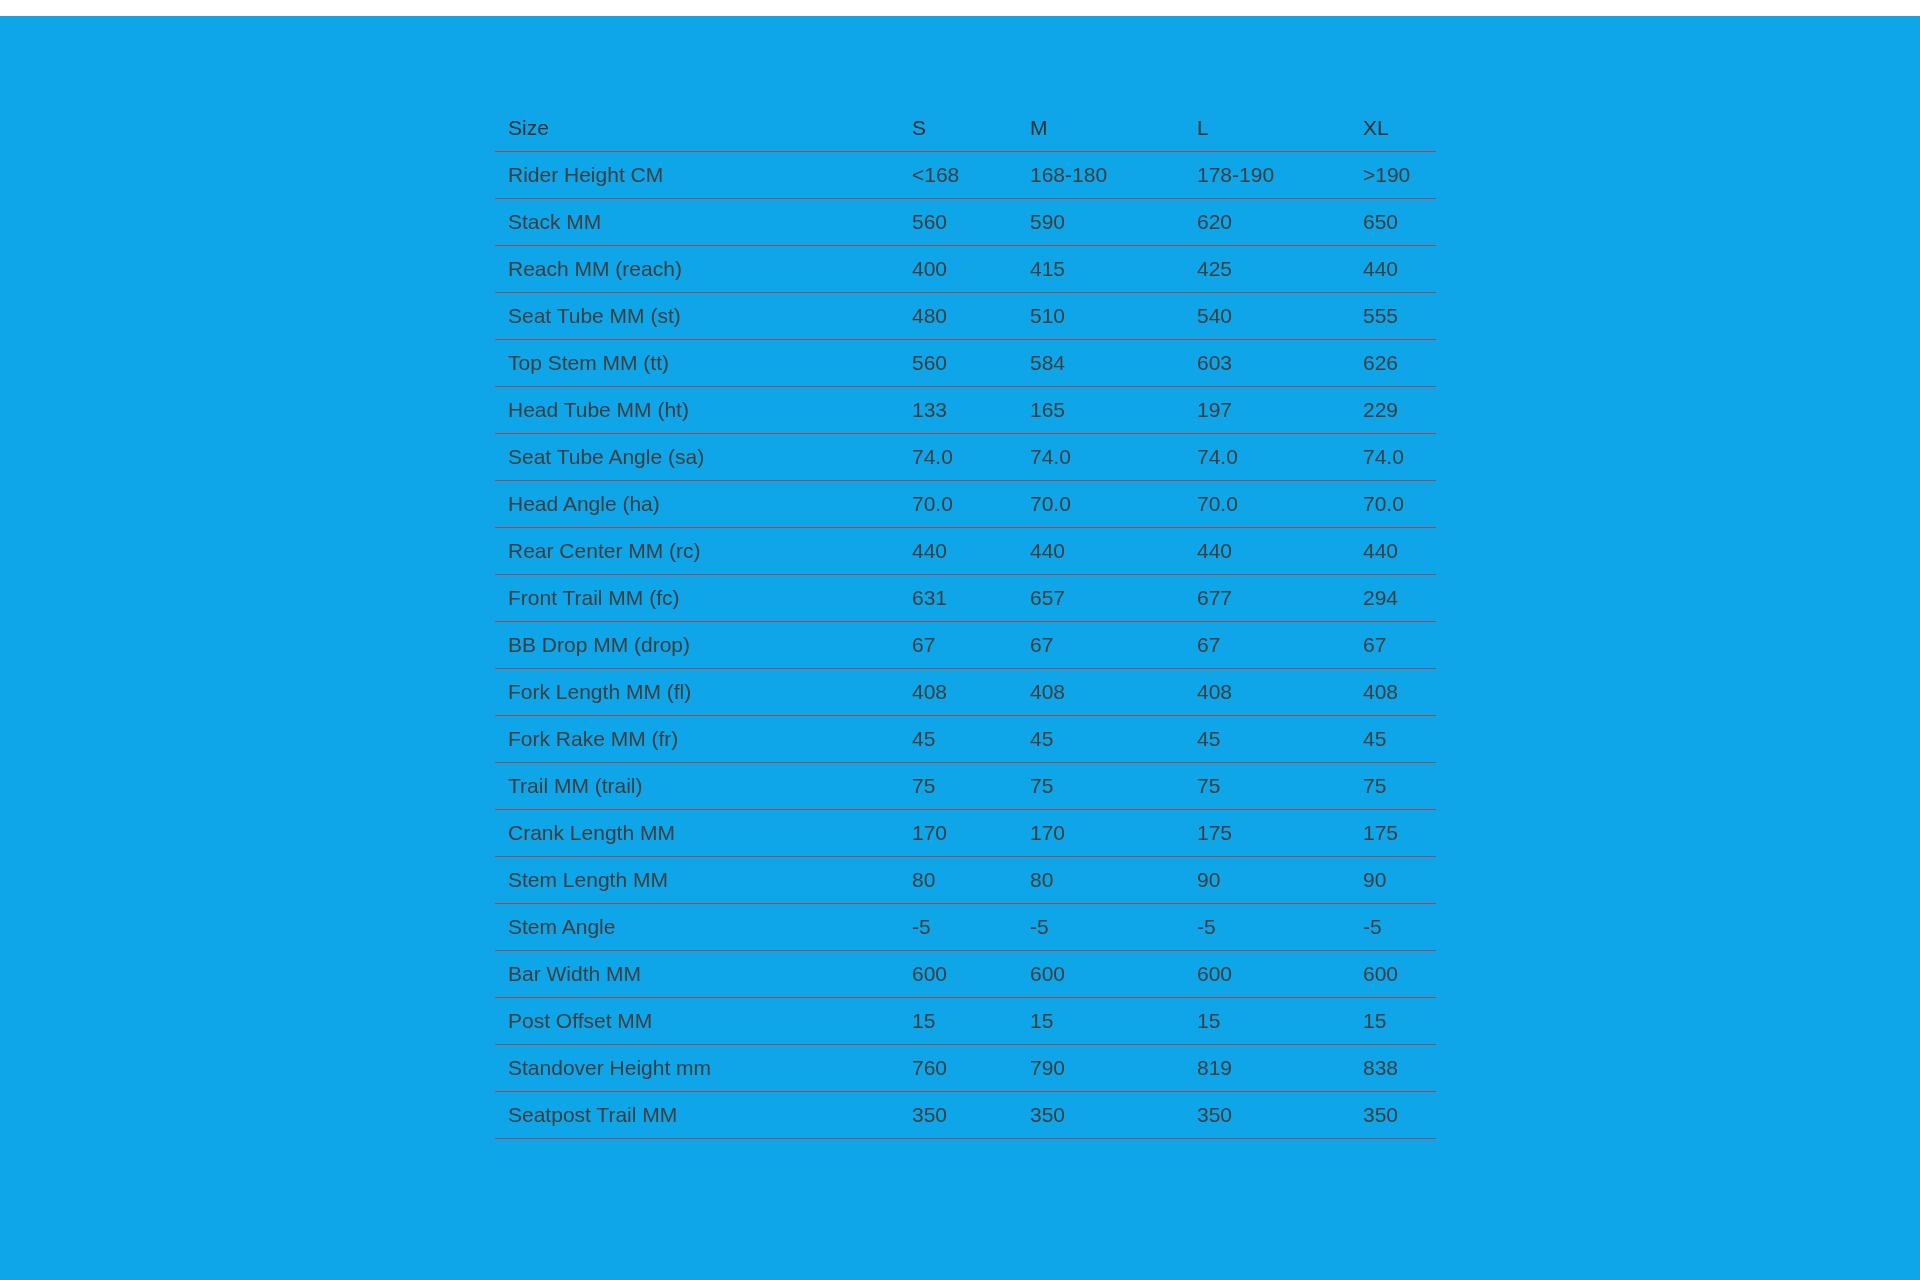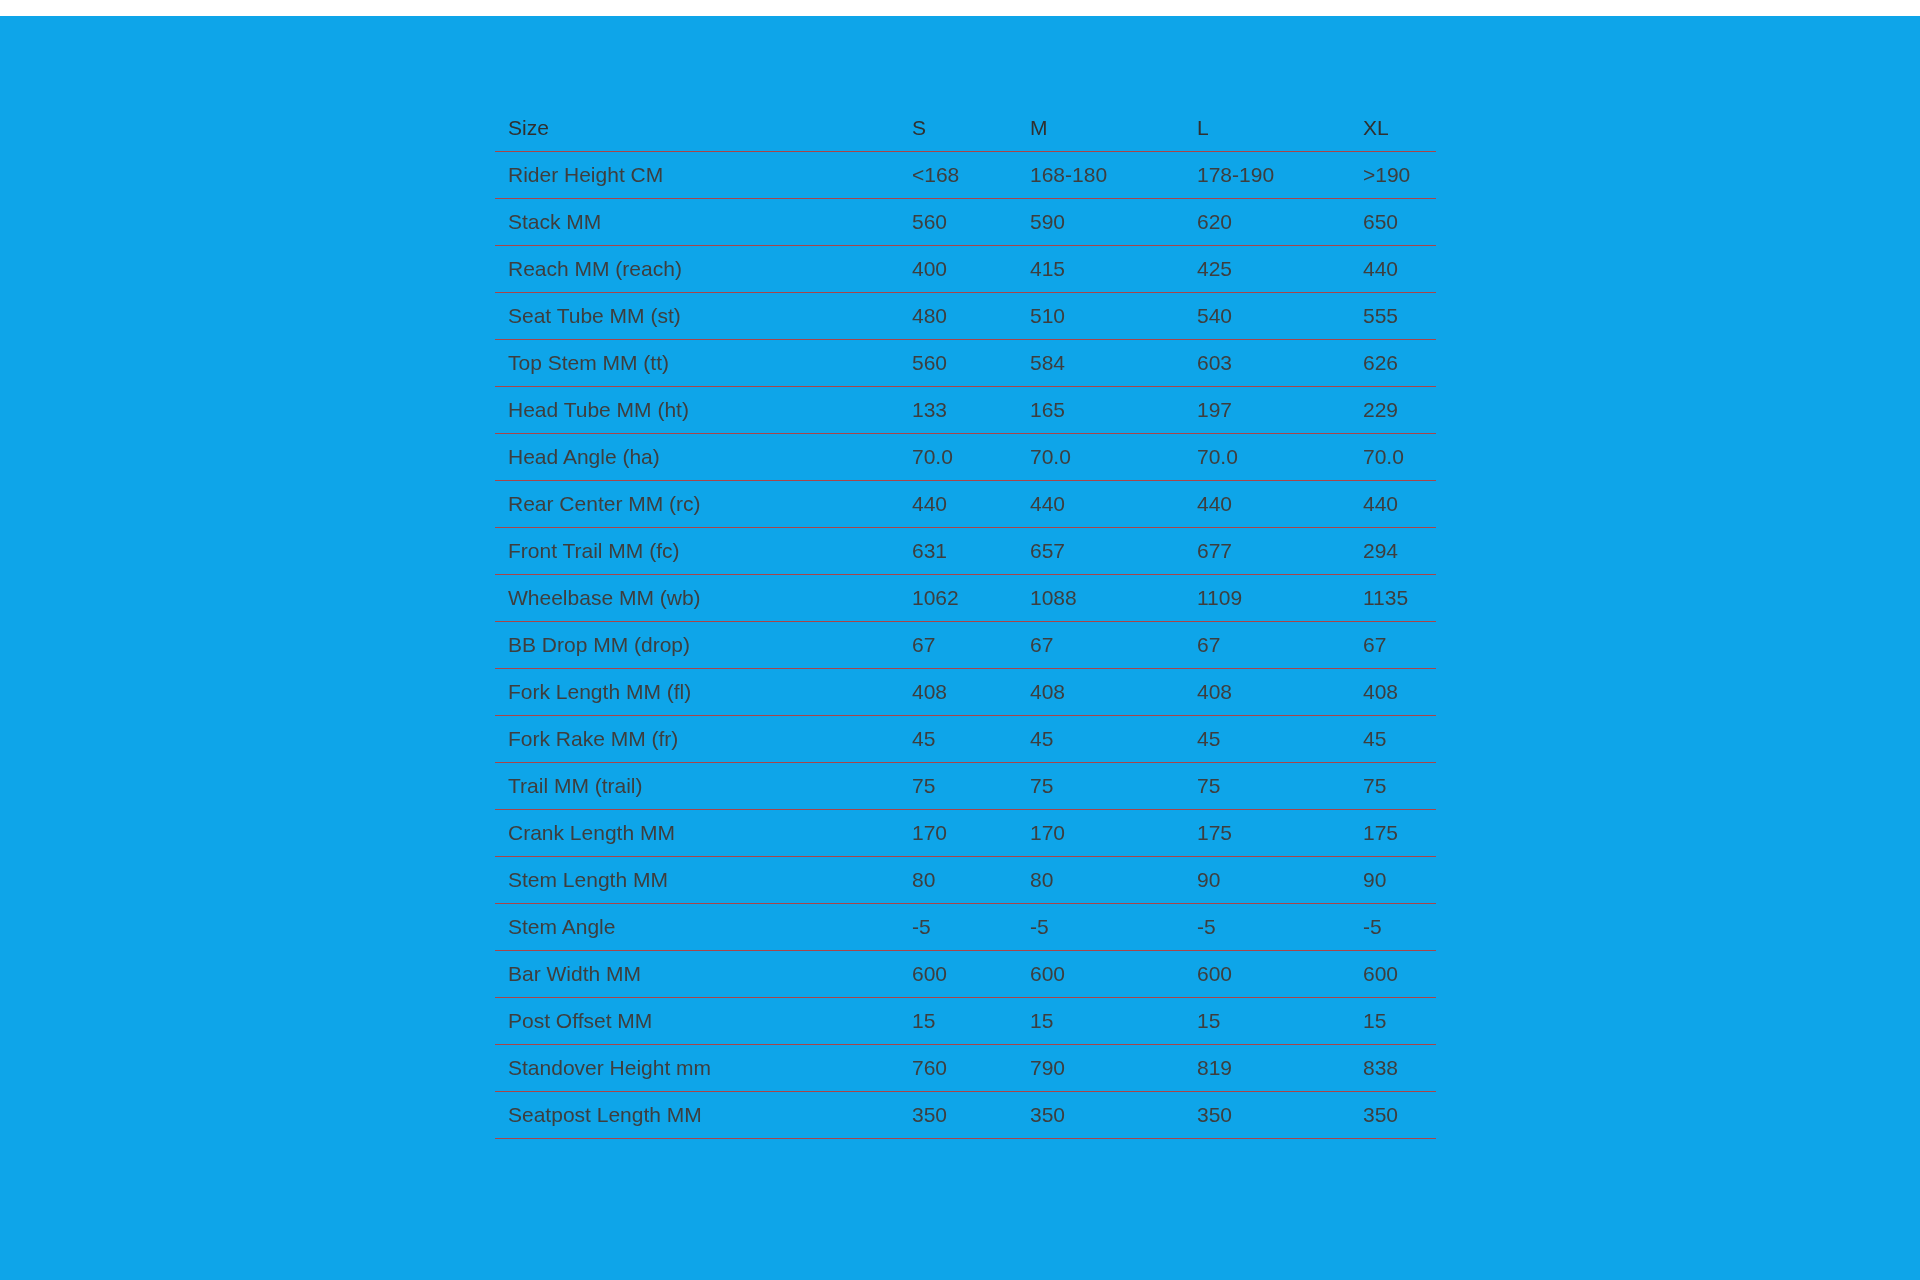--- a/index.html
+++ b/index.html
@@ -124,20 +124,27 @@
             <td>626</td>
           </tr>
           <tr>
             <th class="lbl">Head Tube MM (ht)</th>
             <td>133</td>
             <td>165</td>
             <td>197</td>
             <td>229</td>
           </tr>
           <tr>
+            <th class="lbl">Seat Tube Angle (sa)</th>
+            <td>74.0</td>
+            <td>74.0</td>
+            <td>74.0</td>
+            <td>74.0</td>
+          </tr>
+          <tr>
             <th class="lbl">Head Angle (ha)</th>
             <td>70.0</td>
             <td>70.0</td>
             <td>70.0</td>
             <td>70.0</td>
           </tr>
           <tr>
             <th class="lbl">Rear Center MM (rc)</th>
             <td>440</td>
             <td>440</td>
@@ -145,27 +152,20 @@
             <td>440</td>
           </tr>
           <tr>
             <th class="lbl">Front Trail MM (fc)</th>
             <td>631</td>
             <td>657</td>
             <td>677</td>
             <td>294</td>
           </tr>
           <tr>
-            <th class="lbl">Wheelbase MM (wb)</th>
-            <td>1062</td>
-            <td>1088</td>
-            <td>1109</td>
-            <td>1135</td>
-          </tr>
-          <tr>
             <th class="lbl">BB Drop MM (drop)</th>
             <td>67</td>
             <td>67</td>
             <td>67</td>
             <td>67</td>
           </tr>
           <tr>
             <th class="lbl">Fork Length MM (fl)</th>
             <td>408</td>
             <td>408</td>
@@ -222,21 +222,21 @@
             <td>15</td>
           </tr>
           <tr>
             <th class="lbl">Standover Height mm</th>
             <td>760</td>
             <td>790</td>
             <td>819</td>
             <td>838</td>
           </tr>
           <tr>
-            <th class="lbl">Seatpost Length MM</th>
+            <th class="lbl">Seatpost Trail MM</th>
             <td>350</td>
             <td>350</td>
             <td>350</td>
             <td>350</td>
           </tr>
         </tbody>
     </table>
   </div>
 </div>
 

